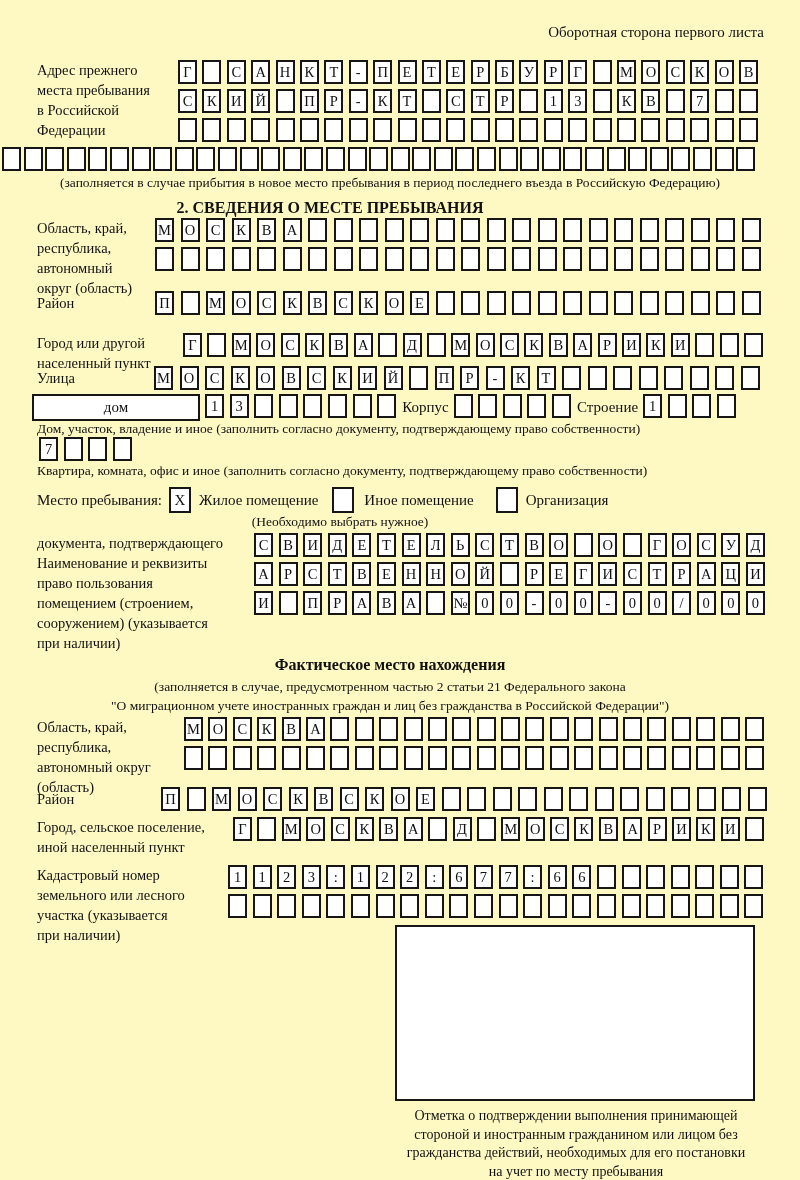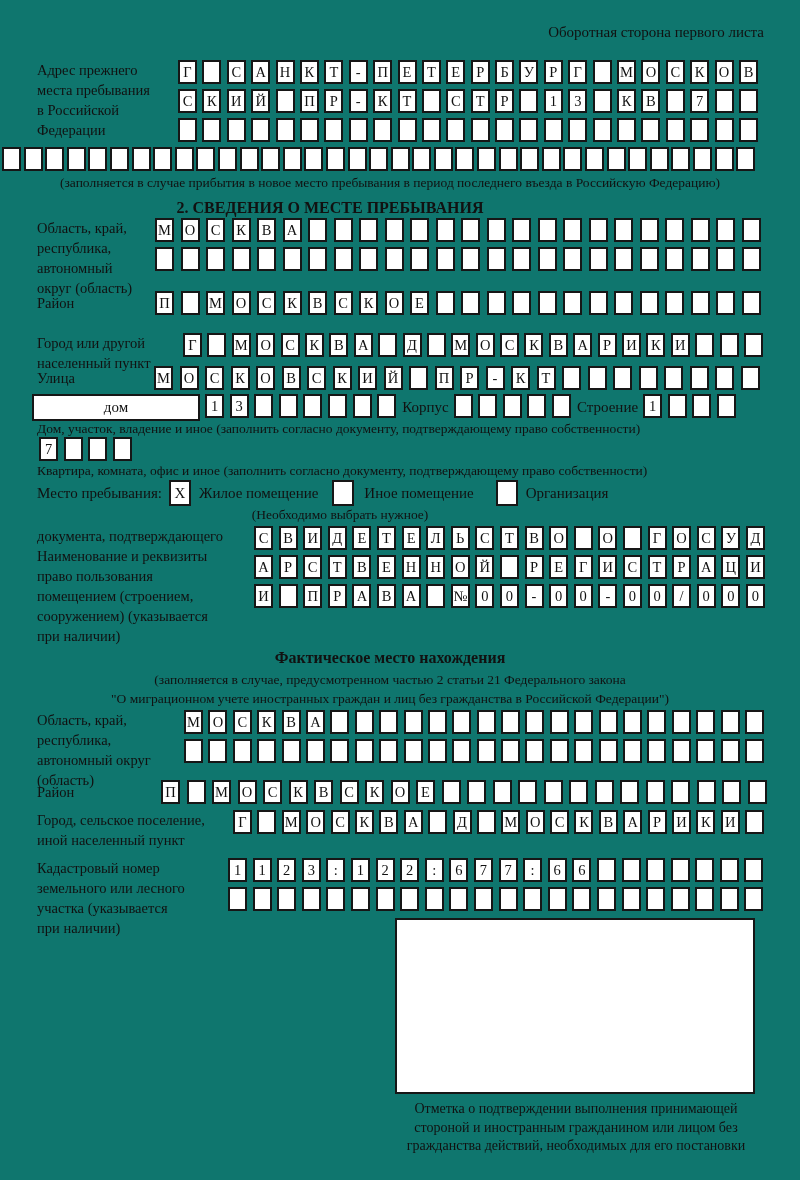--- a/index.html
+++ b/index.html
@@ -1,16 +1,16 @@
 <!DOCTYPE html>
 <html><head>
 <meta charset="utf-8">
 <style>
   html,body{margin:0;padding:0;background:#fff;}
-  .page{width:800px;height:1180px;background:#0f766e;position:relative;overflow:hidden;
+  .page{width:800px;height:1180px;background:#fef9c3;position:relative;overflow:hidden;
         font-family:"Liberation Serif",serif;color:#111;}
   .hdr{padding:22px 36px 0 0;text-align:right;font-size:15px;line-height:20px;}
   .flexline{display:flex;align-items:flex-start;}
   .lbl{font-size:14.5px;line-height:20px;padding-left:37px;box-sizing:border-box;flex:none;}
   .lbl1{line-height:24px;}
   .cells{display:flex;flex:none;}
   .cellcol{display:flex;flex-direction:column;gap:5px;flex:none;}
   .cell{width:19px;height:24px;flex:none;border:2px solid #161616;box-sizing:border-box;
         display:flex;align-items:center;justify-content:center;font-size:14.5px;background:#fff;}
   .g54{gap:5.4px;} .g65{gap:6.5px;} .g56{gap:5.6px;} .g26{gap:2.6px;}
@@ -35,21 +35,21 @@
   #s2gorod{margin-top:18px;height:40px;}
   #s2gorod .lbl{width:183px;}
   #s2ulitsa{margin-top:-7px;}
   #s2ulitsa .lbl{width:154px;}
   #domrow{margin-top:4px;margin-left:32px;align-items:flex-start;}
   #domrow .boxlabel{width:168px;}
   #domnote{margin-top:0;padding-left:37px;line-height:16px;}
   #kvrow{margin-top:0;margin-left:32px;align-items:center;}
   #kvrow .boxlabel{width:198px;}
   #kvnote{margin-top:2px;padding-left:37px;line-height:16px;}
-  #mestorow{margin-top:1px;align-items:center;}
+  #mestorow{margin-top:8px;align-items:center;}
   #mestorow .mlab{font-size:15px;line-height:26px;padding-left:37px;flex:none;}
   #mestonote{margin-top:1px;margin-left:180px;width:320px;text-align:center;line-height:16px;}
   #docblock{margin-top:3px;height:120px;}
   #docblock .lbl{width:254px;}
   #factitle{margin-top:2px;}
   #facnotes{margin-top:2px;line-height:19px;}
   #facoblast{margin-top:2px;height:80px;}
   #facoblast .lbl{width:184px;}
   #facraion{margin-top:-10px;}
   #facraion .lbl{width:161px;}
@@ -675,15 +675,16 @@
           <span class="cell"></span>
         </div>
     </div>
   </div>
 
   <div id="stampbox"></div>
   <div id="stampcap">
       <div>Отметка о подтверждении выполнения принимающей</div>
       <div>стороной и иностранным гражданином или лицом без</div>
       <div>гражданства действий, необходимых для его постановки</div>
+      <div>на учет по месту пребывания</div>
     </div>
 
 </div>
 
 </body></html>

